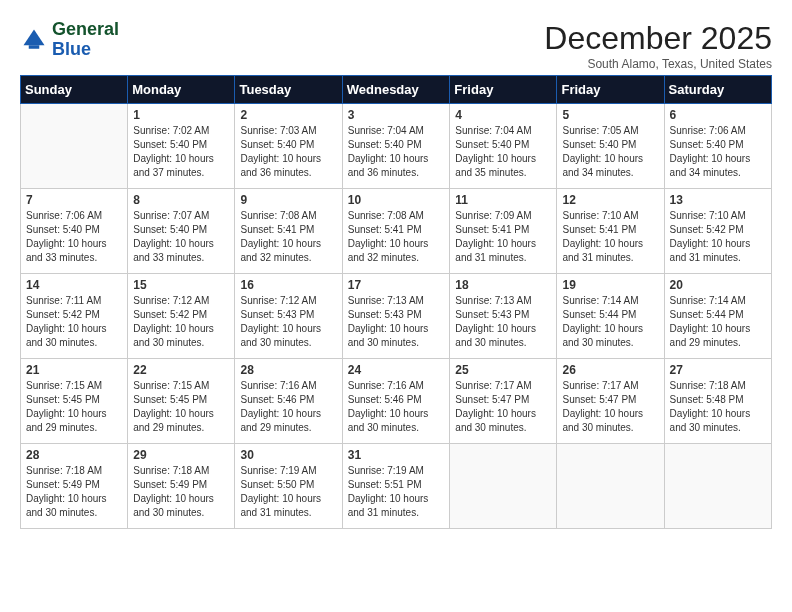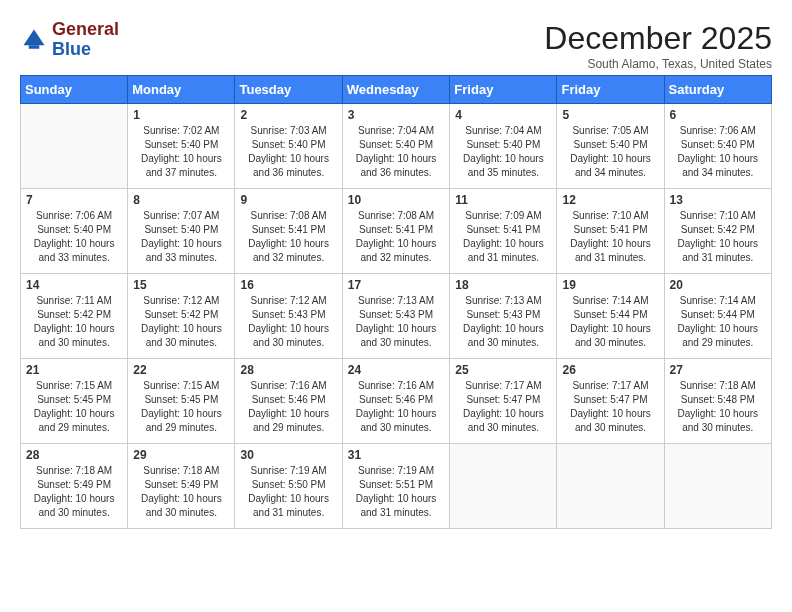--- a/index.html
+++ b/index.html
@@ -18,21 +18,21 @@
     }
     .logo-area {
       display: flex;
       align-items: center;
     }
     .logo-text {
       font-size: 18px;
       font-weight: bold;
       line-height: 1.1;
     }
-    .logo-general { color: #7f1d1d; }
+    .logo-general { color: #14532d; }
     .logo-blue { color: #1a5cb0; text-align: center; }
     .logo-icon {
       width: 28px;
       height: 28px;
       margin-right: 4px;
     }
     .title-area {
       text-align: right;
     }
     .calendar-title {
@@ -43,21 +43,21 @@
     .calendar-subtitle {
       font-size: 12px;
       color: #555;
     }
     .calendar {
       width: 100%;
       border-collapse: collapse;
       border: 1px solid #ccc;
     }
     .calendar th {
-      background-color: #3b82f6;
+      background-color: #0f172a;
       color: #fff;
       font-size: 13px;
       font-weight: bold;
       padding: 6px 4px;
       text-align: left;
       border: 1px solid #1a5cb0;
     }
     .calendar td {
       border: 1px solid #ccc;
       vertical-align: top;
@@ -74,21 +74,20 @@
     .day-number {
       font-size: 12px;
       font-weight: bold;
       display: block;
       margin-bottom: 2px;
     }
     .day-info {
       font-size: 10px;
       line-height: 1.4;
       color: #333;
-      text-align: center;
     }
     .week-row td {
       height: 85px;
     }
   </style>
 </head>
 <body>
 
 <div>
   <div class="header-logo">

